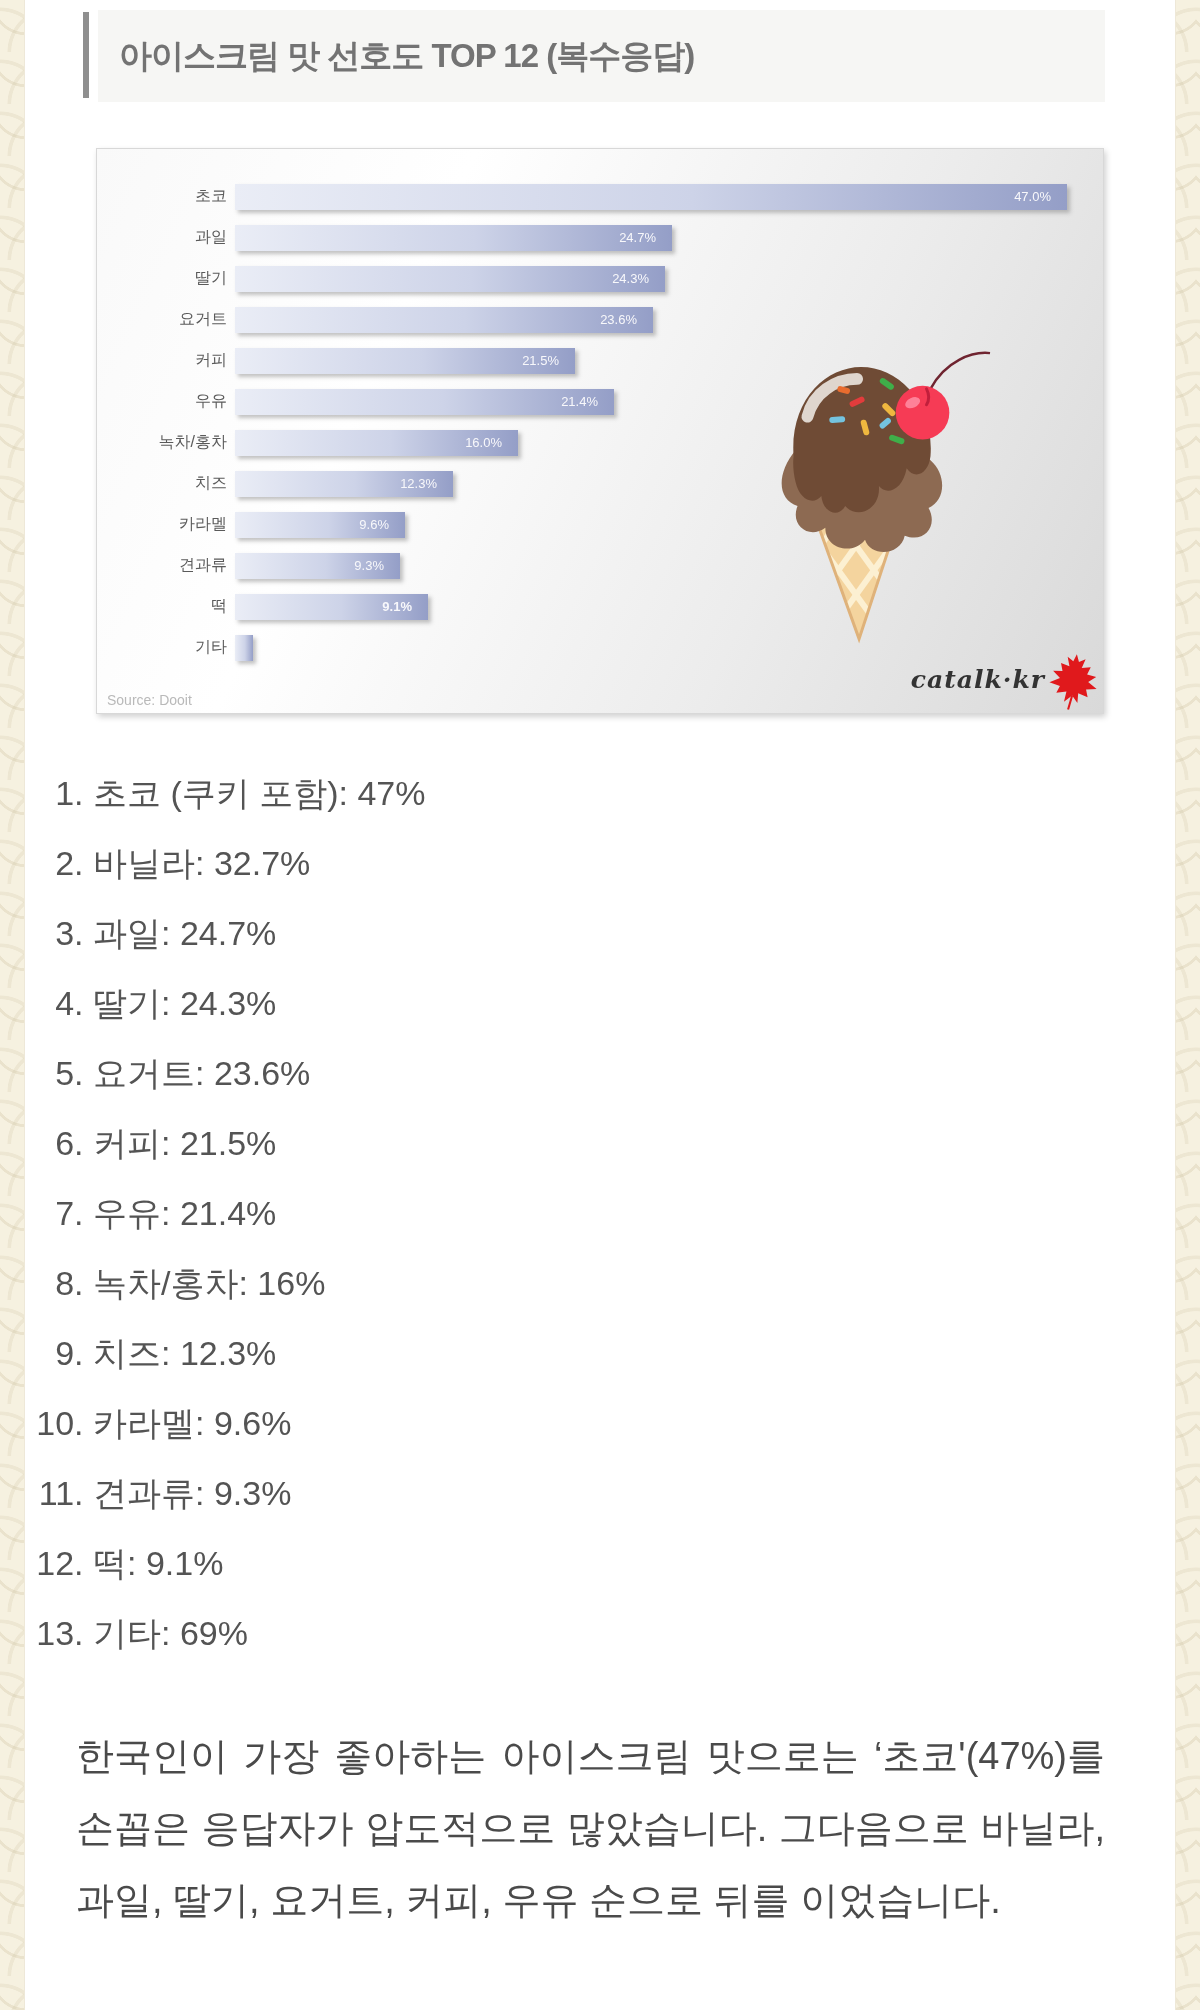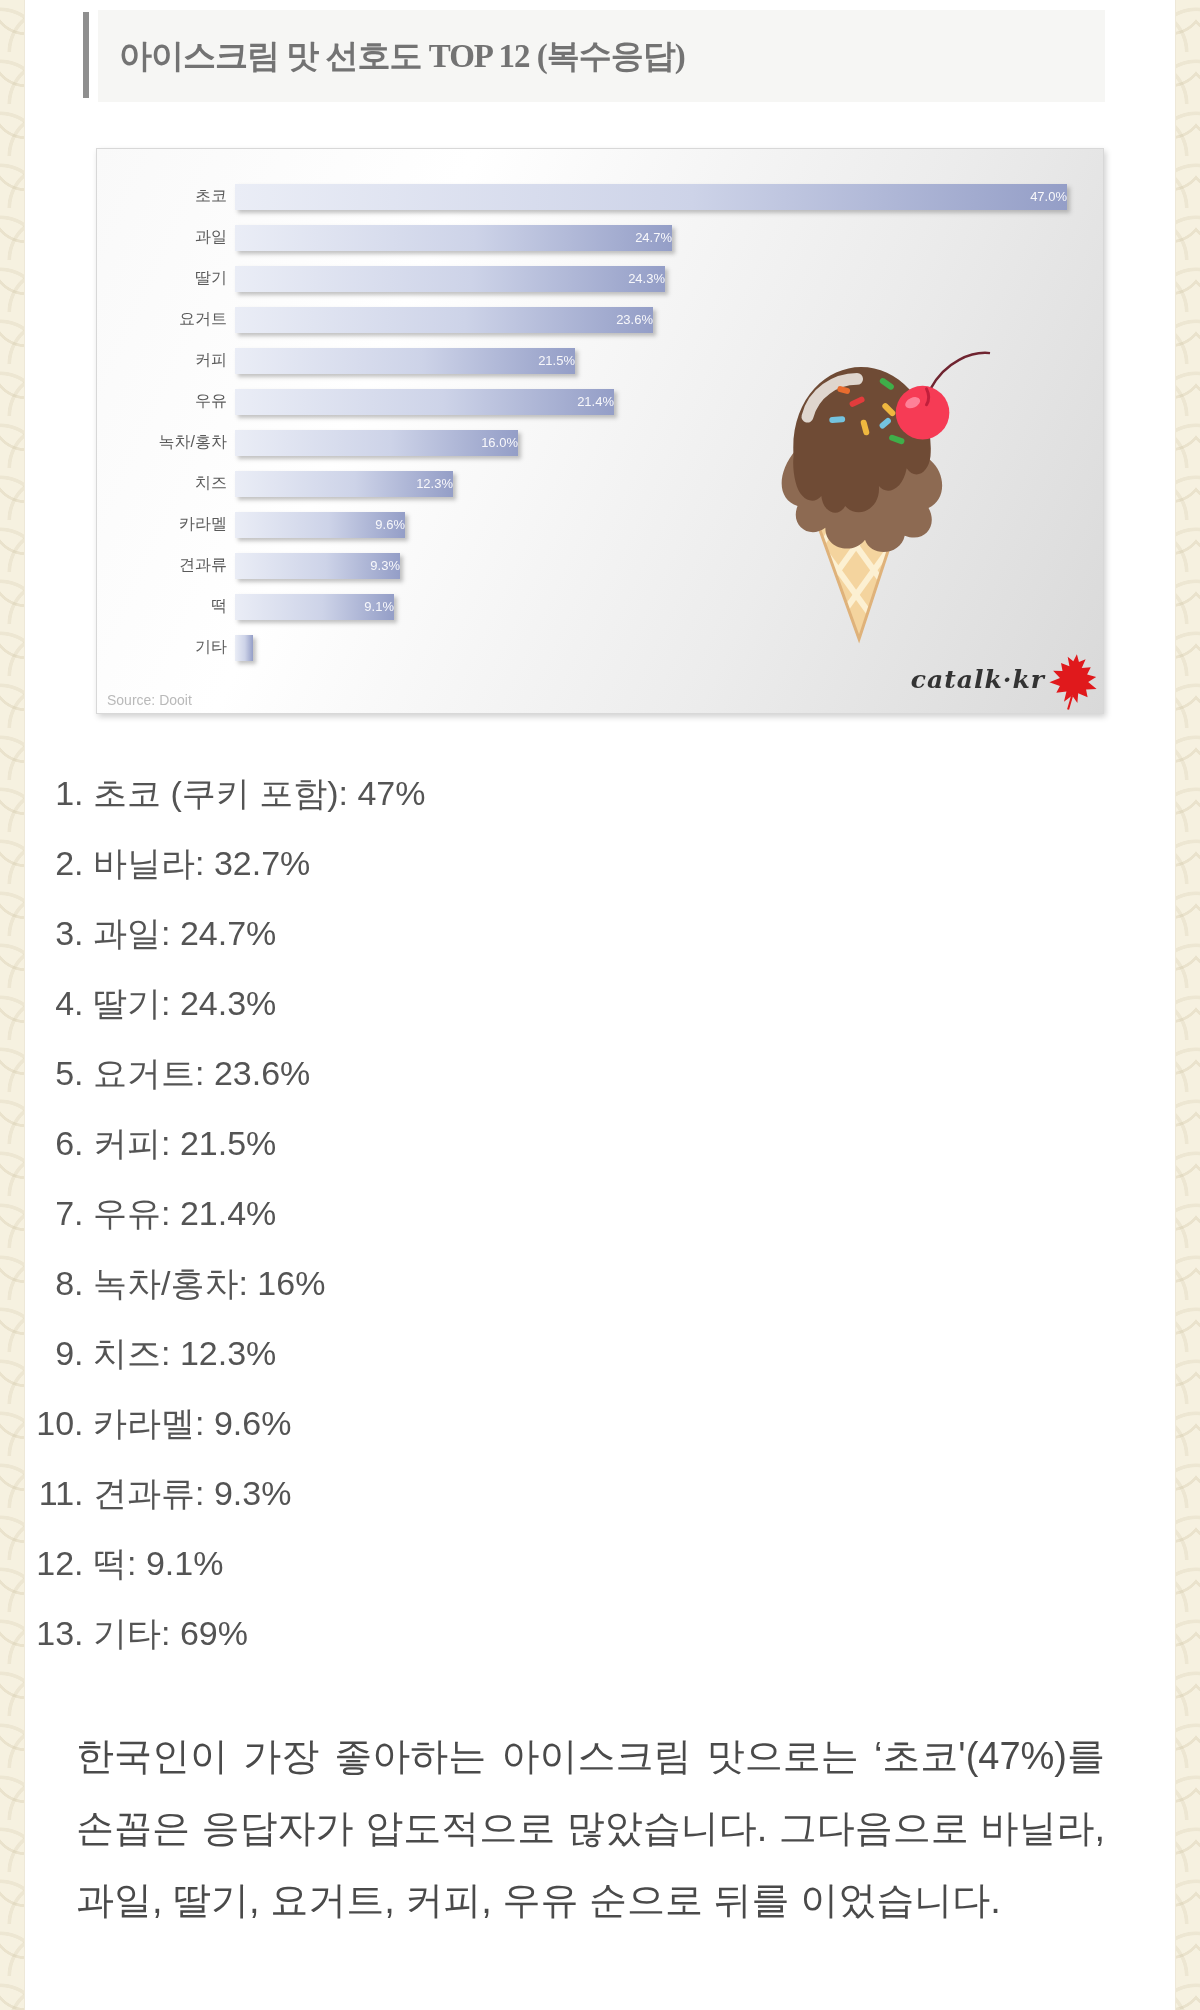--- a/index.html
+++ b/index.html
@@ -15,21 +15,21 @@
     background-size:52px 52px;
   }
   .content {
     position:absolute; left:24px; top:0; width:1152px; height:2010px;
     background:#ffffff;
     border-left:1px solid #eee8d8; border-right:1px solid #eee8d8;
   }
   
   .title-block { display:flex; margin:10px 70px 0 58px; height:92px; }
   .title-accent { width:6px; background:#8f8f8f; height:86px; margin-top:2px; }
-  .title-box { flex:1; margin-left:9px; background:#f6f6f4; display:flex; align-items:center; padding-left:21px;font-family:Liberation Serif, serif; }
+  .title-box { flex:1; margin-left:9px; background:#f6f6f4; display:flex; align-items:center; padding-left:21px; }
   .title-box h1 {
     margin:0; font-size:33px; font-weight:bold; color:#737373; letter-spacing:-1px;
   }
   
   .chart-card {
     position:relative; margin-left:71px; margin-top:46px;
     width:1008px; height:566px;
     border:1px solid #d8d8d8;
     box-shadow:2px 3px 6px rgba(0,0,0,.18);
     background:linear-gradient(115deg,#f9f9f9 0%,#ffffff 30%,#ececec 68%,#d9d9d9 100%);
@@ -39,21 +39,21 @@
   .chart-rows { padding-top:27px; }
   .chart-row { display:flex; align-items:center; height:41px; padding-left:8px; }
   .chart-label { width:87px; text-align:right; font-size:16px; color:#5a5a5a; flex:none; }
   .chart-track { flex:1; margin-left:8px; position:relative; height:26px; }
   .chart-bar {
     position:relative; height:26px;
     background:linear-gradient(90deg,#eaedf6 0%,#cdd3e8 55%,#949ec7 100%);
     box-shadow:3px 3px 4px rgba(120,120,120,.45);
   }
   .chart-value {
-    position:absolute; right:0; top:0; line-height:26px;
+    position:absolute; right:16px; top:0; line-height:26px;
     font-size:13px; color:#f8f8fb;
   }
   .chart-source { position:absolute; left:10px; bottom:5px; font-size:14px; color:#b9b9b9; }
   .brand { position:absolute; right:4px; bottom:2px; display:flex; align-items:center; }
   .brand-text {
     font-family:"DejaVu Serif", serif; font-style:italic; font-weight:bold;
     font-size:25px; color:#333; letter-spacing:1px; margin-bottom:6px;
   }
   .maple { width:52px; height:58px; margin-left:2px; transform:rotate(8deg); }
   .icecream { position:absolute; left:645px; top:195px; width:250px; height:300px; }
@@ -160,21 +160,21 @@
           <div class="chart-label">견과류</div>
           <div class="chart-track">
             <div class="chart-bar" style="width: 165px;">
               <span class="chart-value">9.3%</span>
             </div>
           </div>
         </div>
         <div class="chart-row">
           <div class="chart-label">떡</div>
           <div class="chart-track">
-            <div class="chart-bar" style="width: 159px;">
+            <div class="chart-bar" style="width: 193px; font-weight: bold;">
               <span class="chart-value">9.1%</span>
             </div>
           </div>
         </div>
         <div class="chart-row">
           <div class="chart-label">기타</div>
           <div class="chart-track">
             <div class="chart-bar" style="width: 18px;"></div>
           </div>
         </div>

